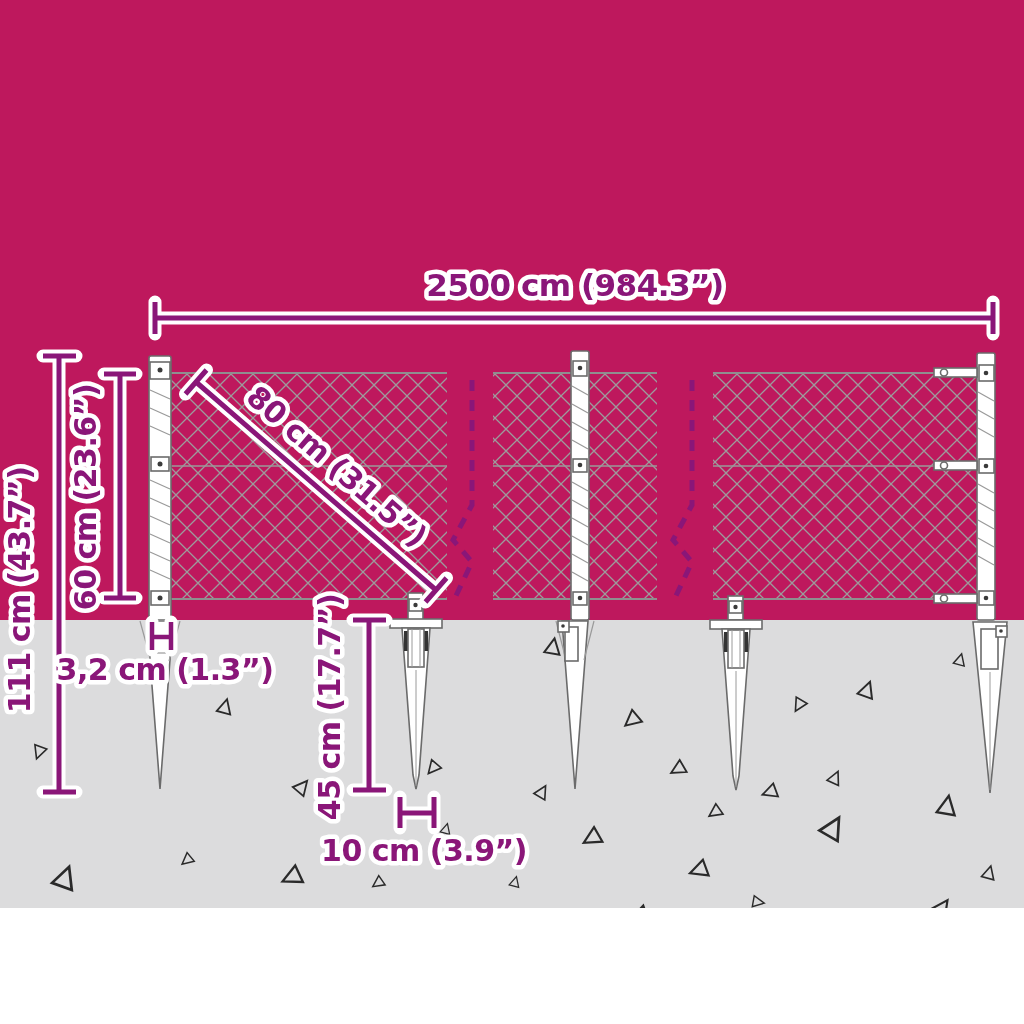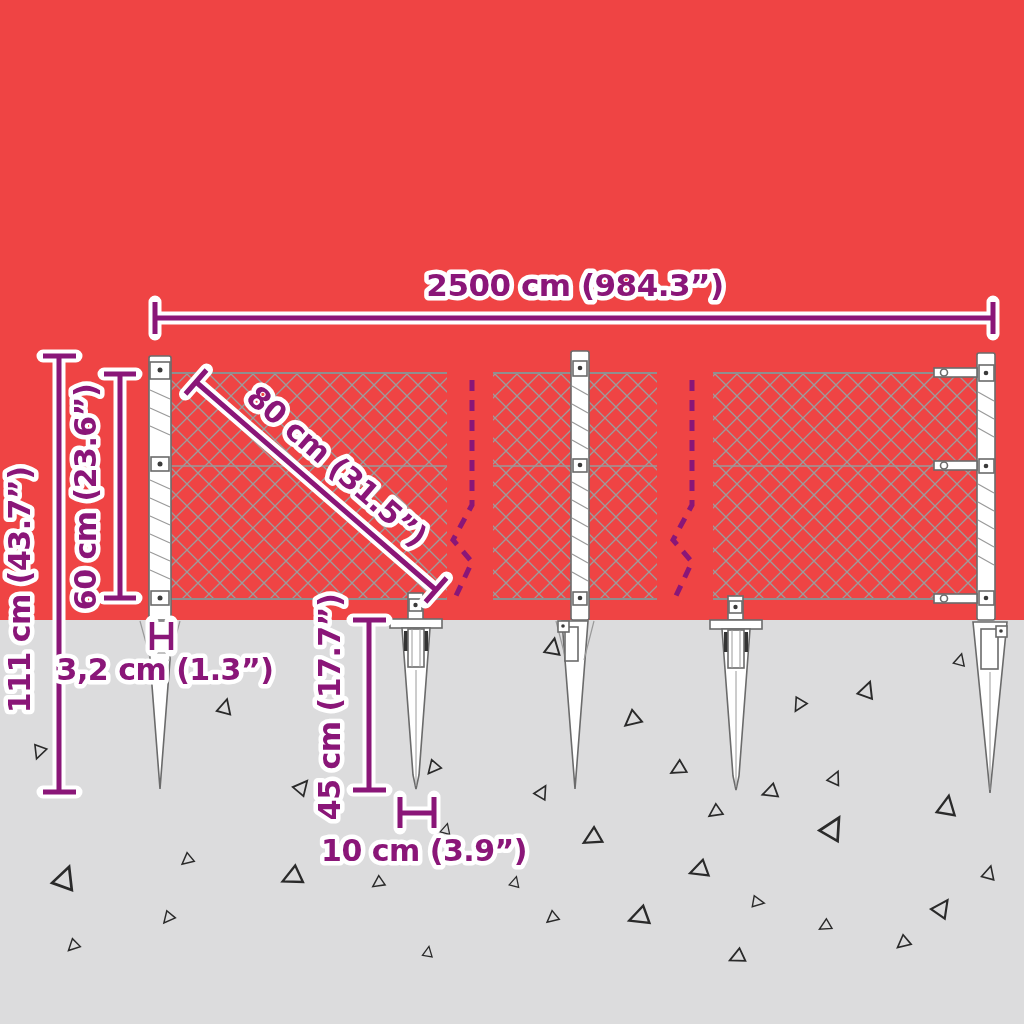--- a/index.html
+++ b/index.html
@@ -1,17 +1,17 @@
 <!DOCTYPE html>
 <html><head>
 <meta charset="utf-8">
 <style>
   html,body{margin:0;padding:0;background:#fff;}
   .canvas{
-    position:relative;width:1024px;height:1024px;background:#ef4444;overflow:hidden;
+    position:relative;width:1024px;height:908px;background:#be185d;overflow:hidden;
     font-family:"DejaVu Sans", sans-serif;
   }
   svg{display:block;}
   
   .hw{fill:#ffffff;stroke:#6b6b6b;stroke-width:1.6;}
   .hw-thin{fill:none;stroke:#9a9a9a;stroke-width:1.2;}
   .wire{stroke:#8f8f8f;stroke-width:2;fill:none;}
   .wire-mid{stroke:#9a9a9a;stroke-width:1.5;fill:none;}
   .slot{fill:#333333;stroke:none;}
   .dot{fill:#3a3a3a;}

